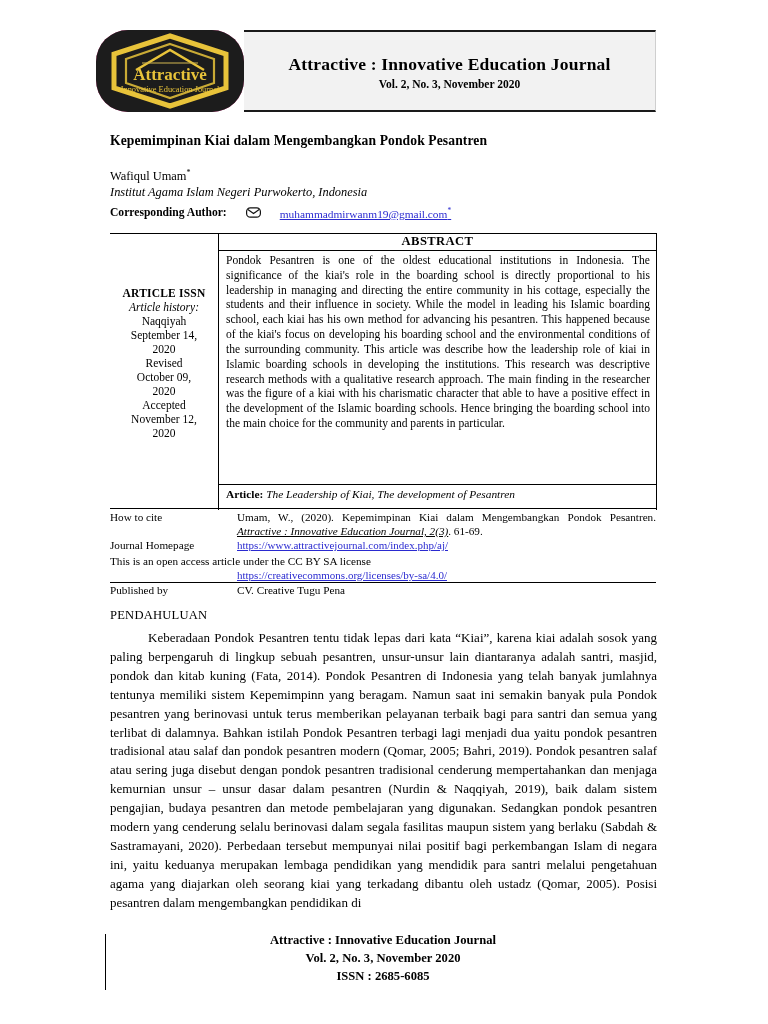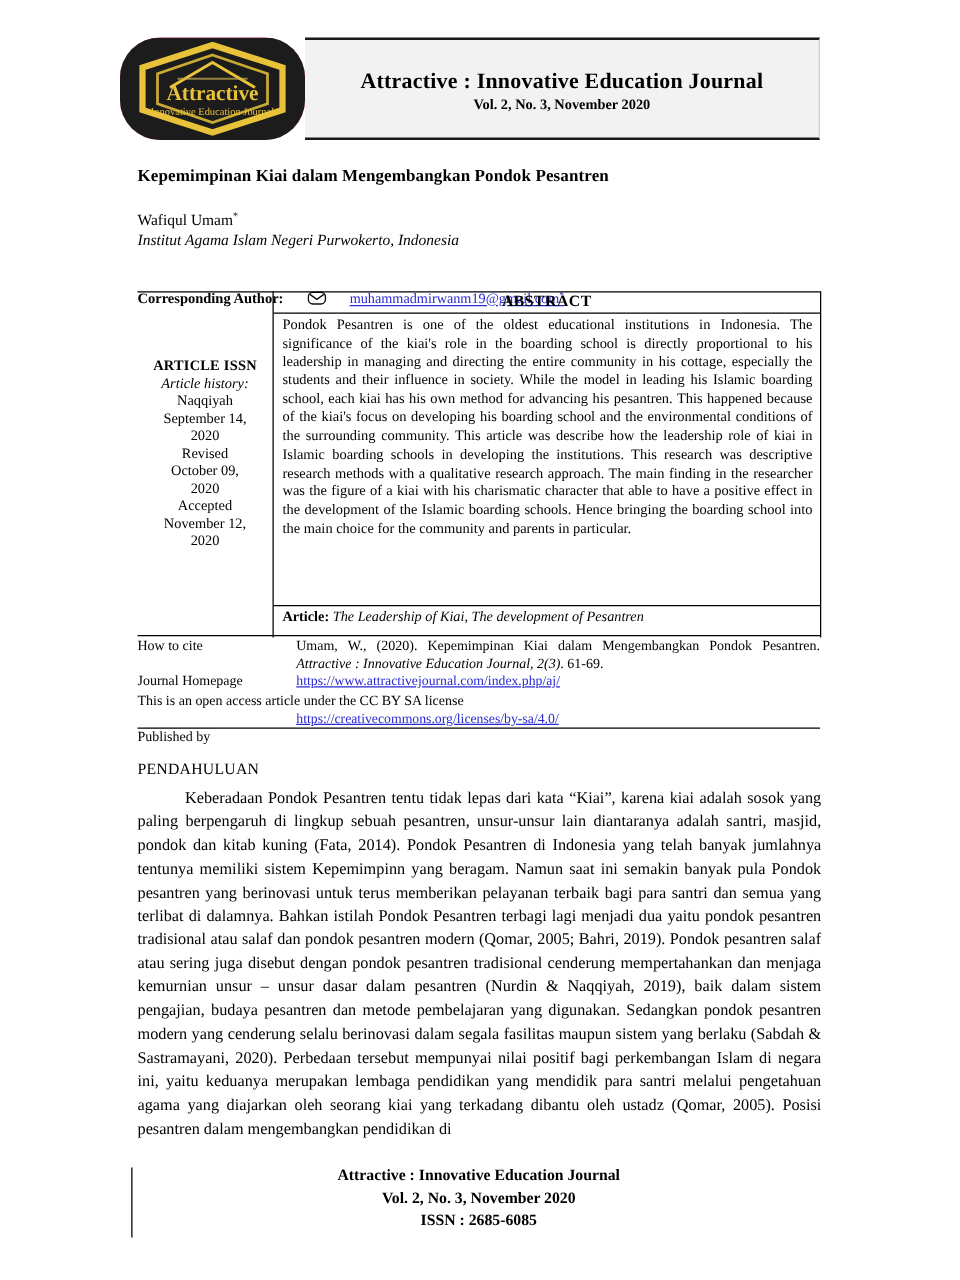--- a/index.html
+++ b/index.html
@@ -87,21 +87,21 @@
   .author-affil {
     position: absolute;
     left: 110px;
     top: 185px;
     font-size: 12.4px;
     font-style: italic;
   }
   .corr-row {
     position: absolute;
     left: 110px;
-    top: 231px;
+    top: 206px;
     font-size: 11.6px;
     display: flex;
     align-items: center;
     gap: 19px;
   }
   .corr-label { font-weight: bold; }
   .mail-icon { display: inline-flex; align-items: center; }
   .corr-email {
     color: #2a2ad0;
     text-decoration: underline;
@@ -204,21 +204,21 @@
     font-size: 11.2px;
     line-height: 1.25;
   }
   .meta-row { display: flex; }
   .meta-key { width: 127px; flex: 0 0 127px; }
   .meta-val { flex: 1 1 auto; }
   .meta-val .cite {
     text-align: justify;
     text-justify: inter-word;
   }
-  .meta-val i { font-style: italic; }
+  .meta-val i { font-style: italic; text-decoration: underline; }
   .lnk { color: #2a2ad0; font-size: 11px; }
   .meta-full { margin-top: 1px; }
   .meta-rule-bot {
     position: absolute;
     left: 110px;
     top: 582px;
     width: 546px;
     border-top: 1.2px solid #000;
   }
 
@@ -356,20 +356,21 @@
 
     <div class="meta-row">
       <div class="meta-key"></div>
       <div class="meta-val">
         <a class="lnk" href="#">https://creativecommons.org/licenses/by-sa/4.0/</a>
       </div>
     </div>
 
     <div class="meta-row">
       <div class="meta-key">Published by</div>
+      <div class="meta-val">CV. Creative Tugu Pena</div>
     </div>
   </div>
   <div class="meta-rule-bot"></div>
 
   <div class="sec-head">PENDAHULUAN</div>
   <div class="body-text">Keberadaan Pondok Pesantren tentu tidak lepas dari kata “Kiai”, karena kiai adalah sosok yang paling berpengaruh di lingkup sebuah pesantren, unsur-unsur lain diantaranya adalah santri, masjid, pondok dan kitab kuning (Fata, 2014). Pondok Pesantren di Indonesia yang telah banyak jumlahnya tentunya memiliki sistem Kepemimpinn yang beragam. Namun saat ini semakin banyak pula Pondok pesantren yang berinovasi untuk terus memberikan pelayanan terbaik bagi para santri dan semua yang terlibat di dalamnya. Bahkan istilah Pondok Pesantren terbagi lagi menjadi dua yaitu pondok pesantren tradisional atau salaf dan pondok pesantren modern (Qomar, 2005; Bahri, 2019). Pondok pesantren salaf atau sering juga disebut dengan pondok pesantren tradisional cenderung mempertahankan dan menjaga kemurnian unsur – unsur dasar dalam pesantren (Nurdin &amp; Naqqiyah,  2019), baik dalam sistem pengajian, budaya pesantren dan metode pembelajaran yang digunakan. Sedangkan pondok pesantren modern yang cenderung selalu berinovasi dalam segala fasilitas maupun sistem yang berlaku (Sabdah &amp; Sastramayani, 2020). Perbedaan tersebut mempunyai nilai positif bagi perkembangan Islam di negara ini, yaitu keduanya merupakan lembaga pendidikan yang mendidik para santri melalui pengetahuan agama yang diajarkan oleh seorang kiai yang terkadang dibantu oleh ustadz (Qomar, 2005). Posisi pesantren dalam mengembangkan pendidikan di</div>
 
   <div class="foot-rule"></div>
   <div class="footer">
     <div>Attractive : Innovative Education Journal</div>

